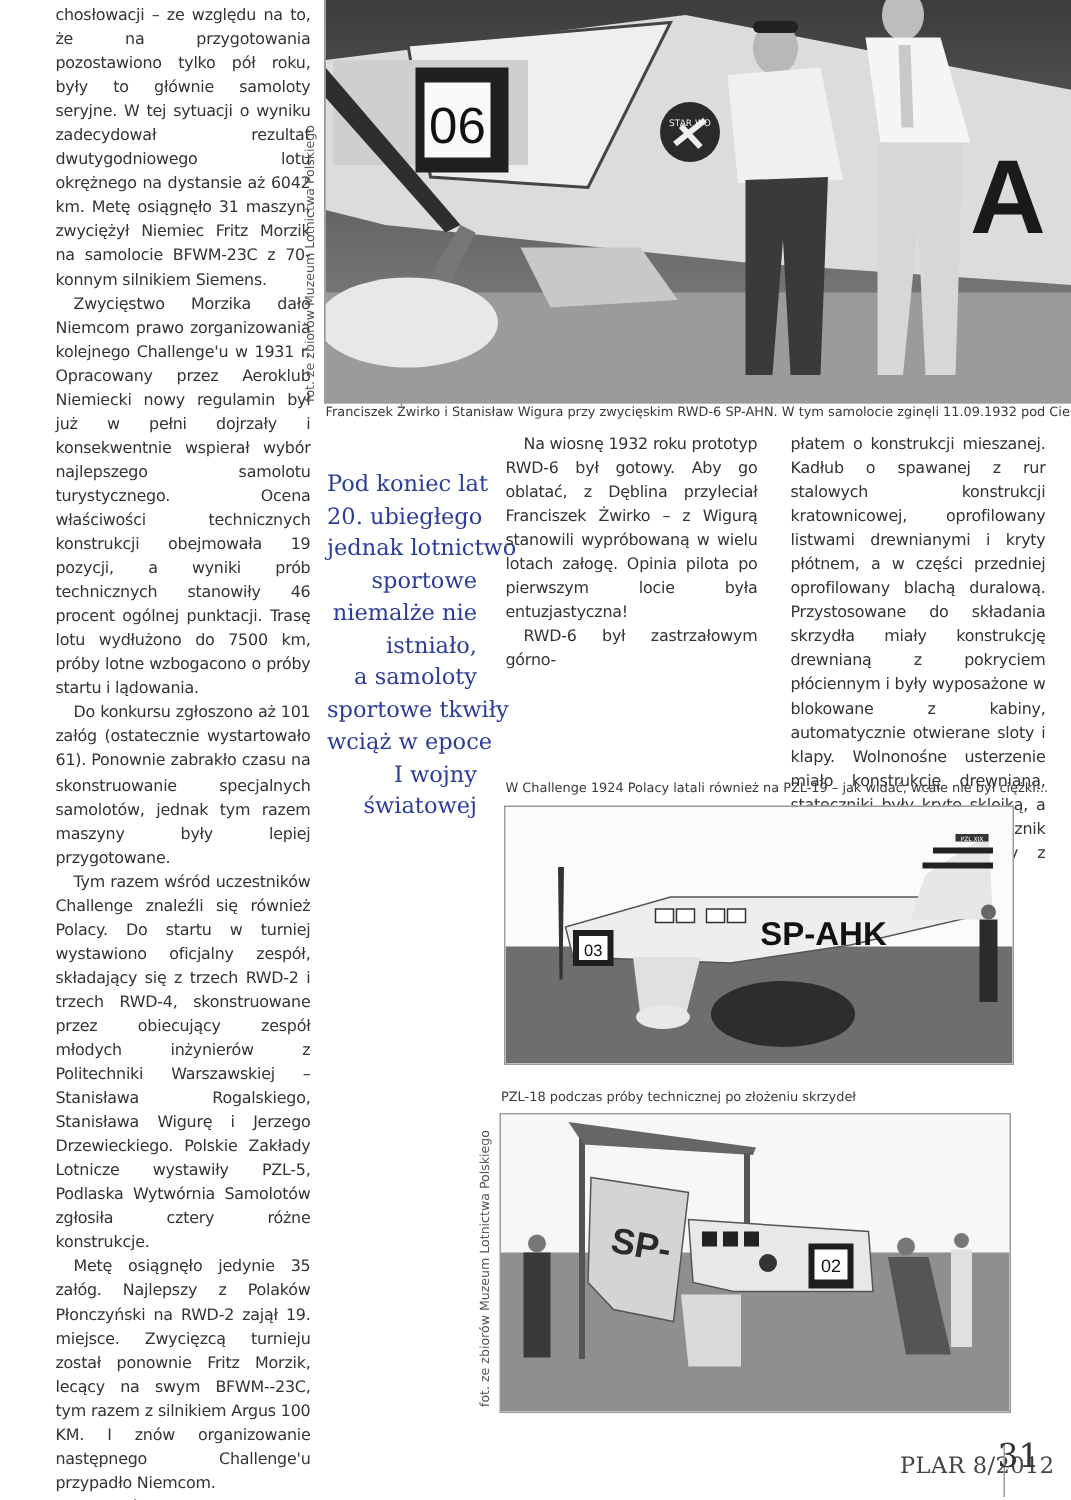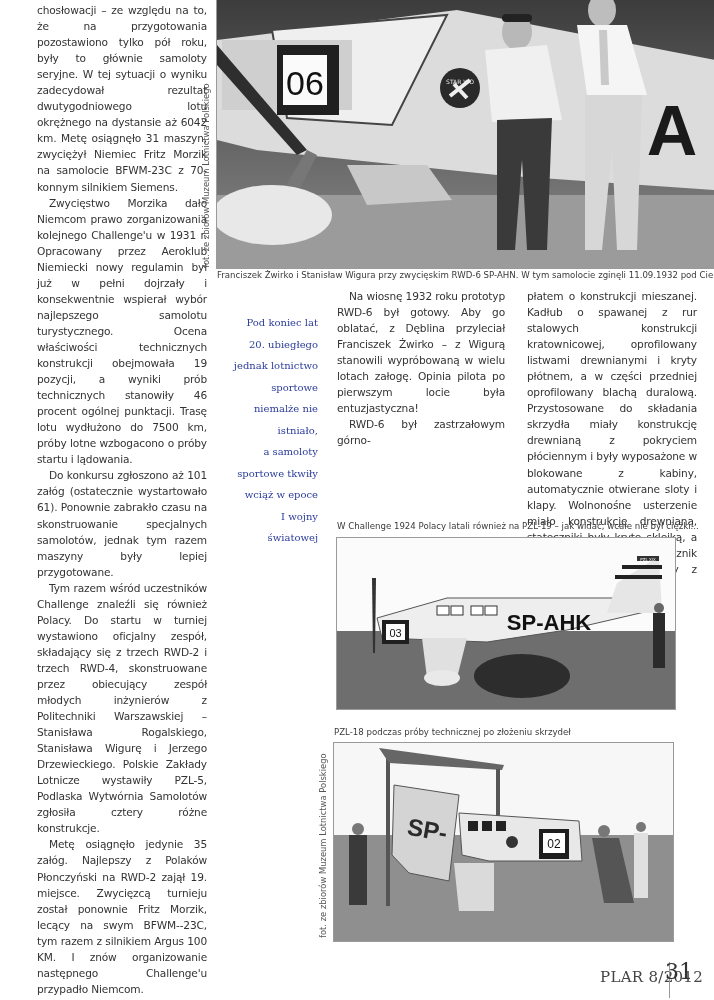--- a/index.html
+++ b/index.html
@@ -10,21 +10,21 @@
   .col p { margin:0; text-indent:12px; }
   .col p.first { text-indent:0; }
   #col1 { left:37px; top:2px; width:170px; }
   #col2 { left:337px; top:288px; width:168px; }
   #col3 { left:527px; top:288px; width:170px; }
   .photo { position:absolute; overflow:hidden; border:1px solid #9a9a9a; }
   .credit { position:absolute; font-size:8.4px; color:#555; white-space:nowrap;
             transform-origin:left top; transform:rotate(-90deg); }
   .caption { position:absolute; font-size:8.6px; color:#3a3a3a; white-space:nowrap; }
   #pullquote { position:absolute; left:218px; top:312px; width:100px;
-               font-family:"DejaVu Serif", serif; color:#2b3c9a; font-size:10px;
+               font-family:"DejaVu Serif", serif; color:#2b3c9a; font-size:15px;
                line-height:21.5px; text-align:right; }
   #pullquote div { white-space:nowrap; }
   #footer-mag { position:absolute; left:600px; top:968px; font-family:"DejaVu Serif", serif;
                 font-size:15px; color:#444; letter-spacing:0.3px; }
   #footer-sep { position:absolute; left:669px; top:962px; width:1px; height:36px; background:#999; }
   #footer-page { position:absolute; left:665px; top:959px; font-family:"DejaVu Serif", serif;
                  font-size:22px; color:#333; }
 </style>
 </head>
 <body>

